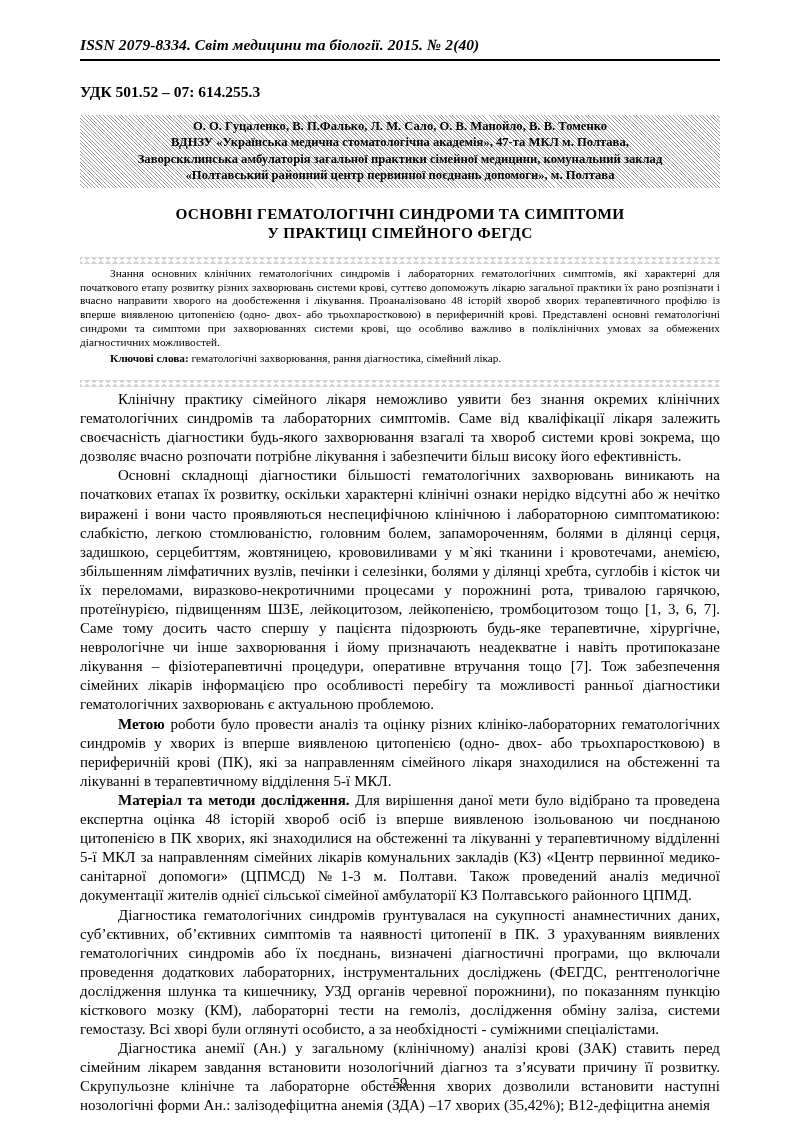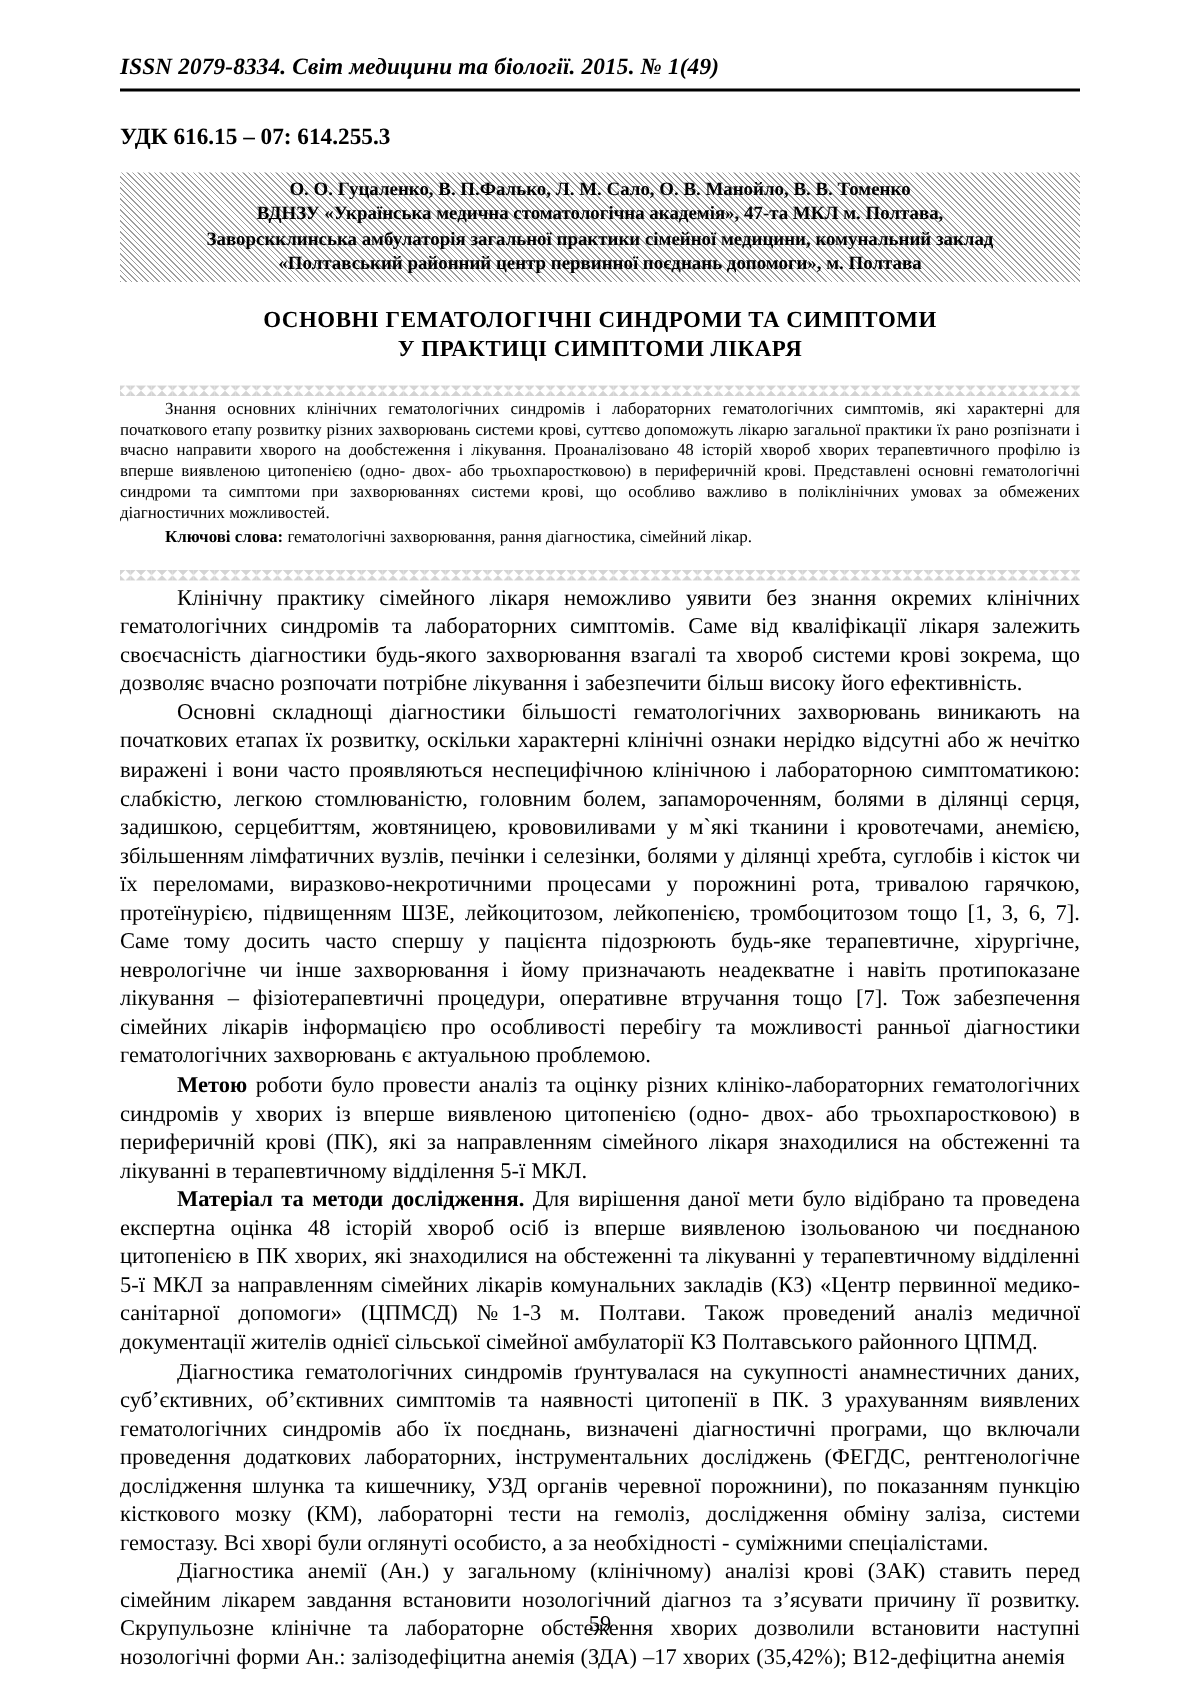--- a/index.html
+++ b/index.html
@@ -146,35 +146,35 @@
     bottom: 40px;
     text-align: center;
     font-size: 15px;
   }
 </style>
 </head>
 <body>
 
 <div class="page">
 
-  <div class="running-head">ISSN 2079-8334. Світ медицини та біології. 2015. № 1(49)</div>
+  <div class="running-head">ISSN 2079-8334. Світ медицини та біології. 2015. № 2(40)</div>
   <div class="head-rule"></div>
 
-  <div class="udc">УДК 616.15 – 07: 614.255.3</div>
+  <div class="udc">УДК 501.52 – 07: 614.255.3</div>
 
   <div class="authors-block">
     <span class="ln">О. О. Гуцаленко, В. П.Фалько, Л. М. Сало, О. В. Манойло, В. В. Томенко</span>
     <span class="ln">ВДНЗУ «Українська медична стоматологічна академія», 47-та МКЛ м. Полтава,</span>
     <span class="ln">Заворскклинська амбулаторія загальної практики сімейної медицини, комунальний заклад</span>
     <span class="ln">«Полтавський районний центр первинної поєднань допомоги», м. Полтава</span>
   </div>
 
   <h1 class="article-title">
     <span class="ln">ОСНОВНІ ГЕМАТОЛОГІЧНІ СИНДРОМИ ТА СИМПТОМИ</span>
-    <span class="ln">У ПРАКТИЦІ СИМПТОМИ ЛІКАРЯ</span>
+    <span class="ln">У ПРАКТИЦІ СІМЕЙНОГО ФЕГДС</span>
   </h1>
 
   <div class="zigzag"></div>
 
   <p class="abstract">Знання основних клінічних гематологічних синдромів і лабораторних гематологічних симптомів, які характерні для початкового етапу розвитку різних захворювань системи крові, суттєво допоможуть лікарю загальної практики їх рано розпізнати і вчасно направити хворого на дообстеження і лікування. Проаналізовано 48 історій хвороб хворих терапевтичного профілю із вперше виявленою цитопенією (одно- двох- або трьохпаростковою) в периферичній крові. Представлені основні гематологічні синдроми та симптоми при захворюваннях системи крові, що особливо важливо в поліклінічних умовах за обмежених діагностичних можливостей.</p>
 
   <p class="keywords">
     <b>Ключові слова:</b><span> гематологічні захворювання, рання діагностика, сімейний лікар.</span>
   </p>
 

